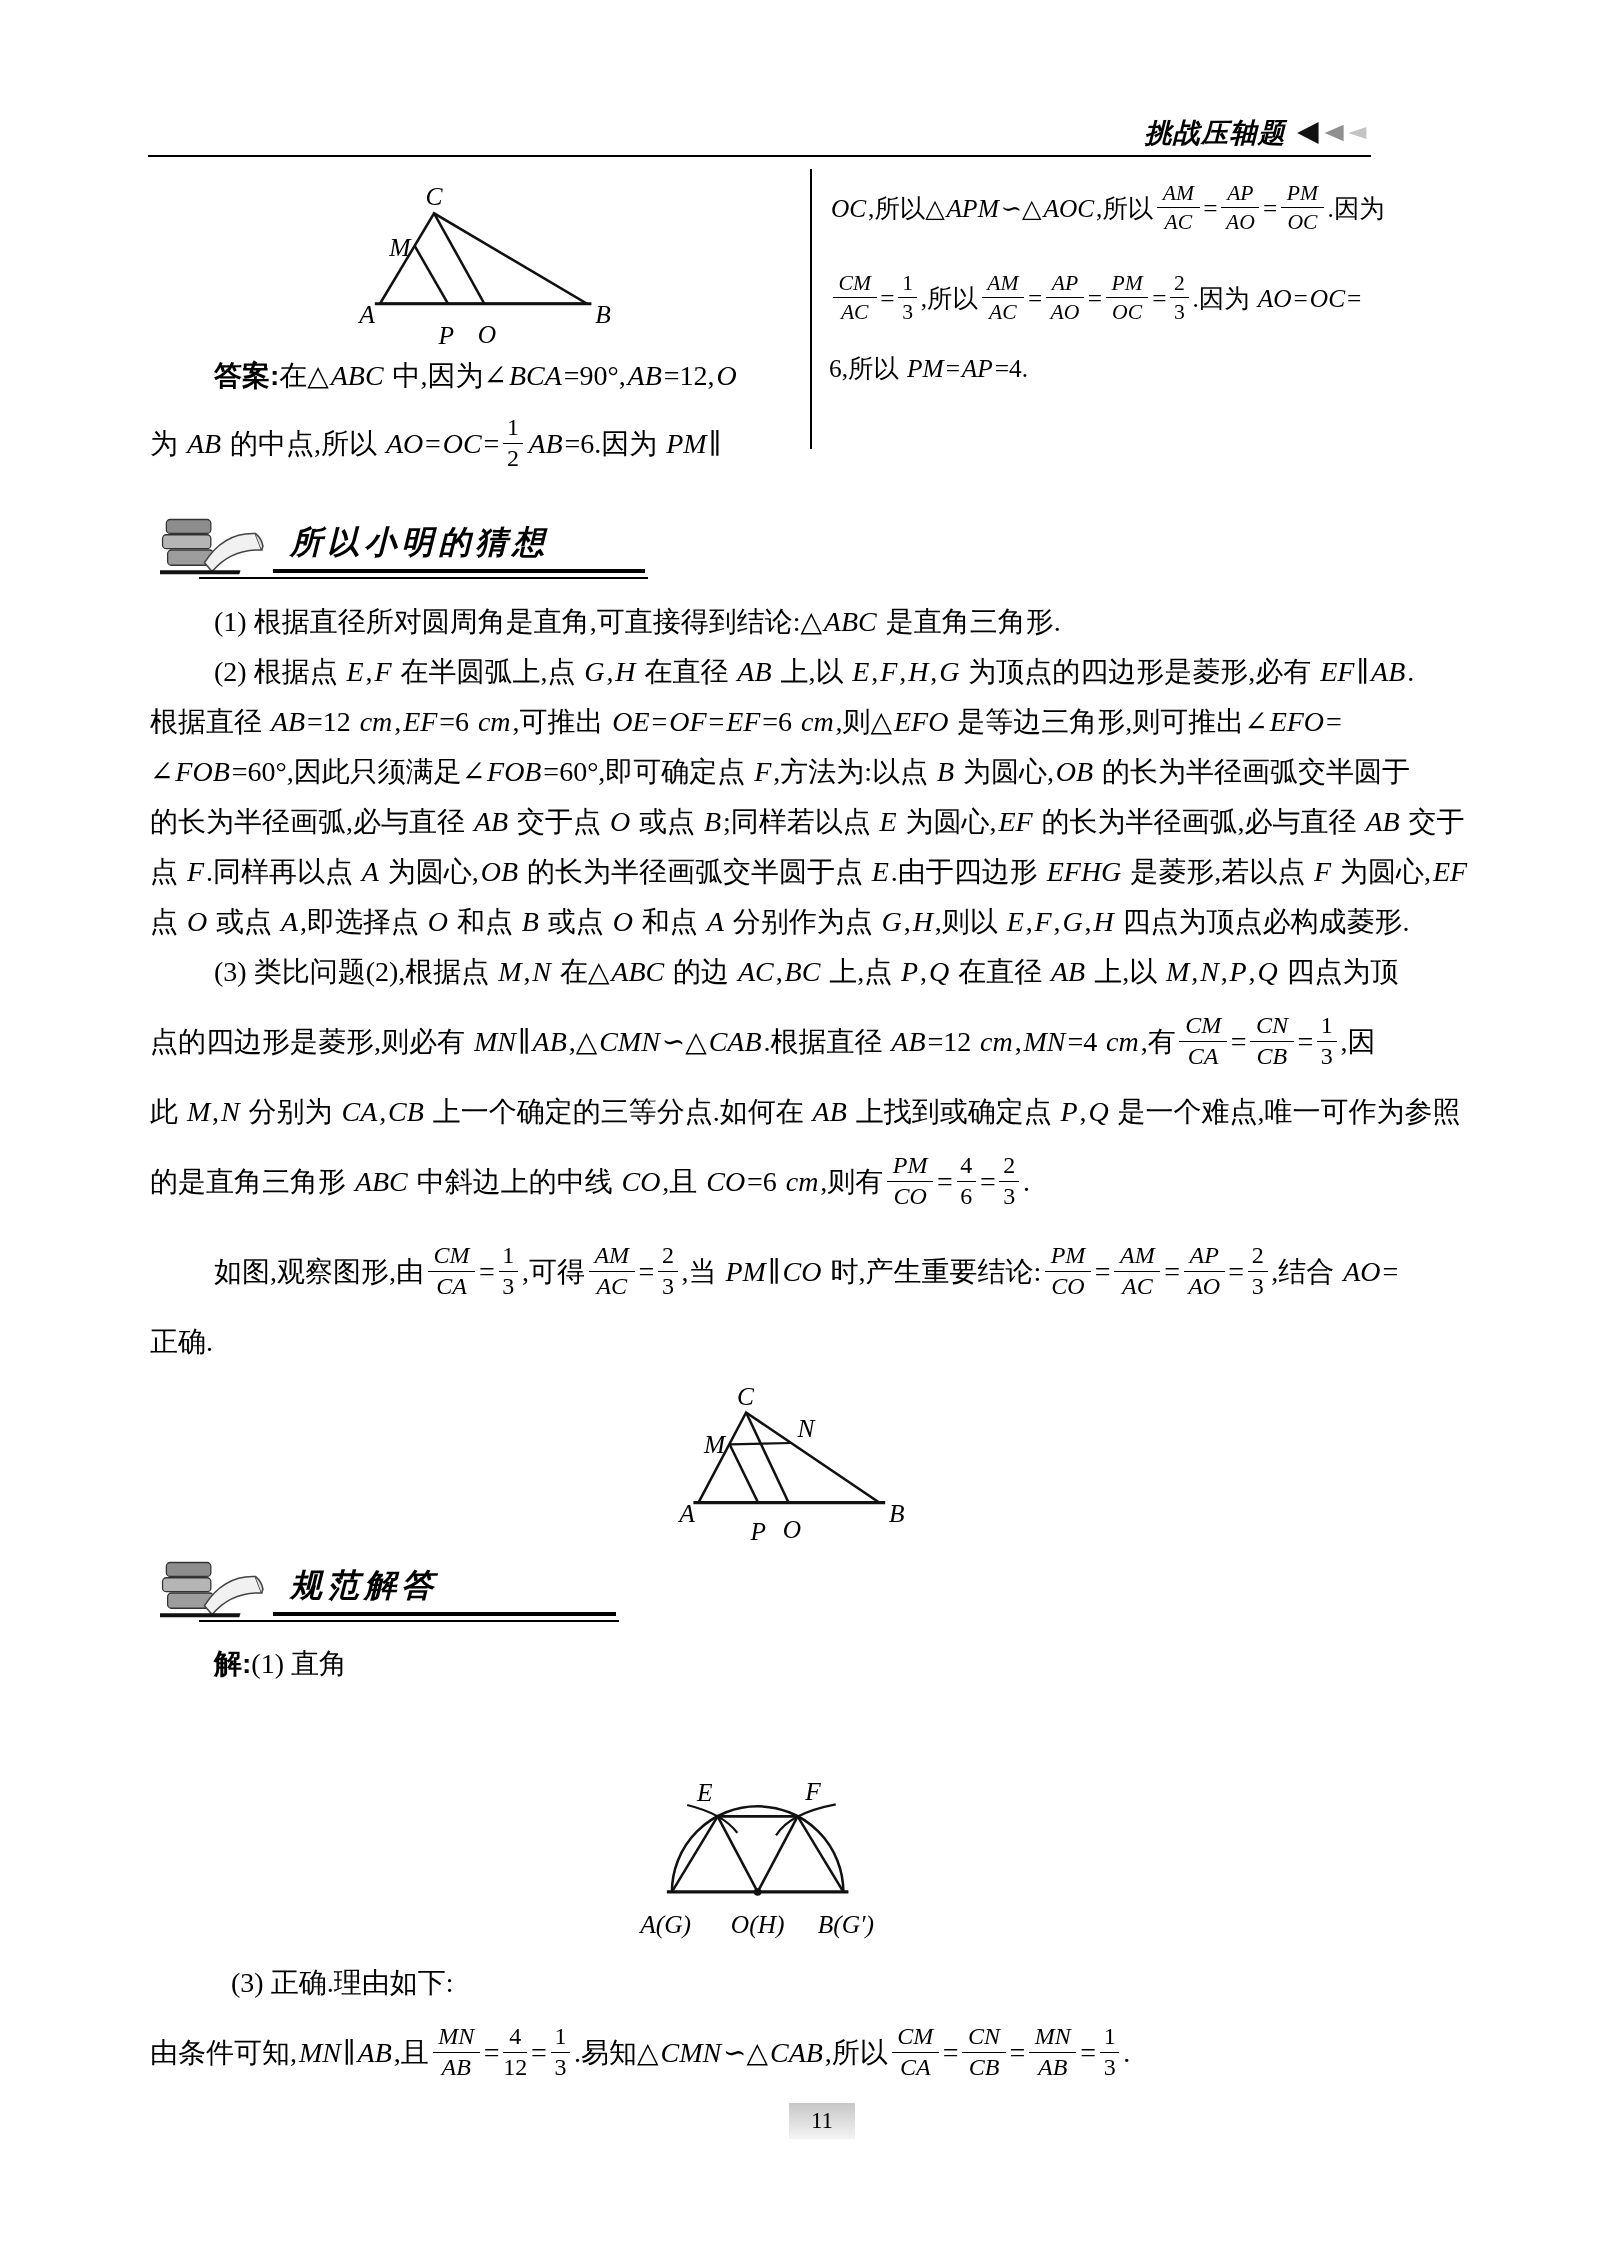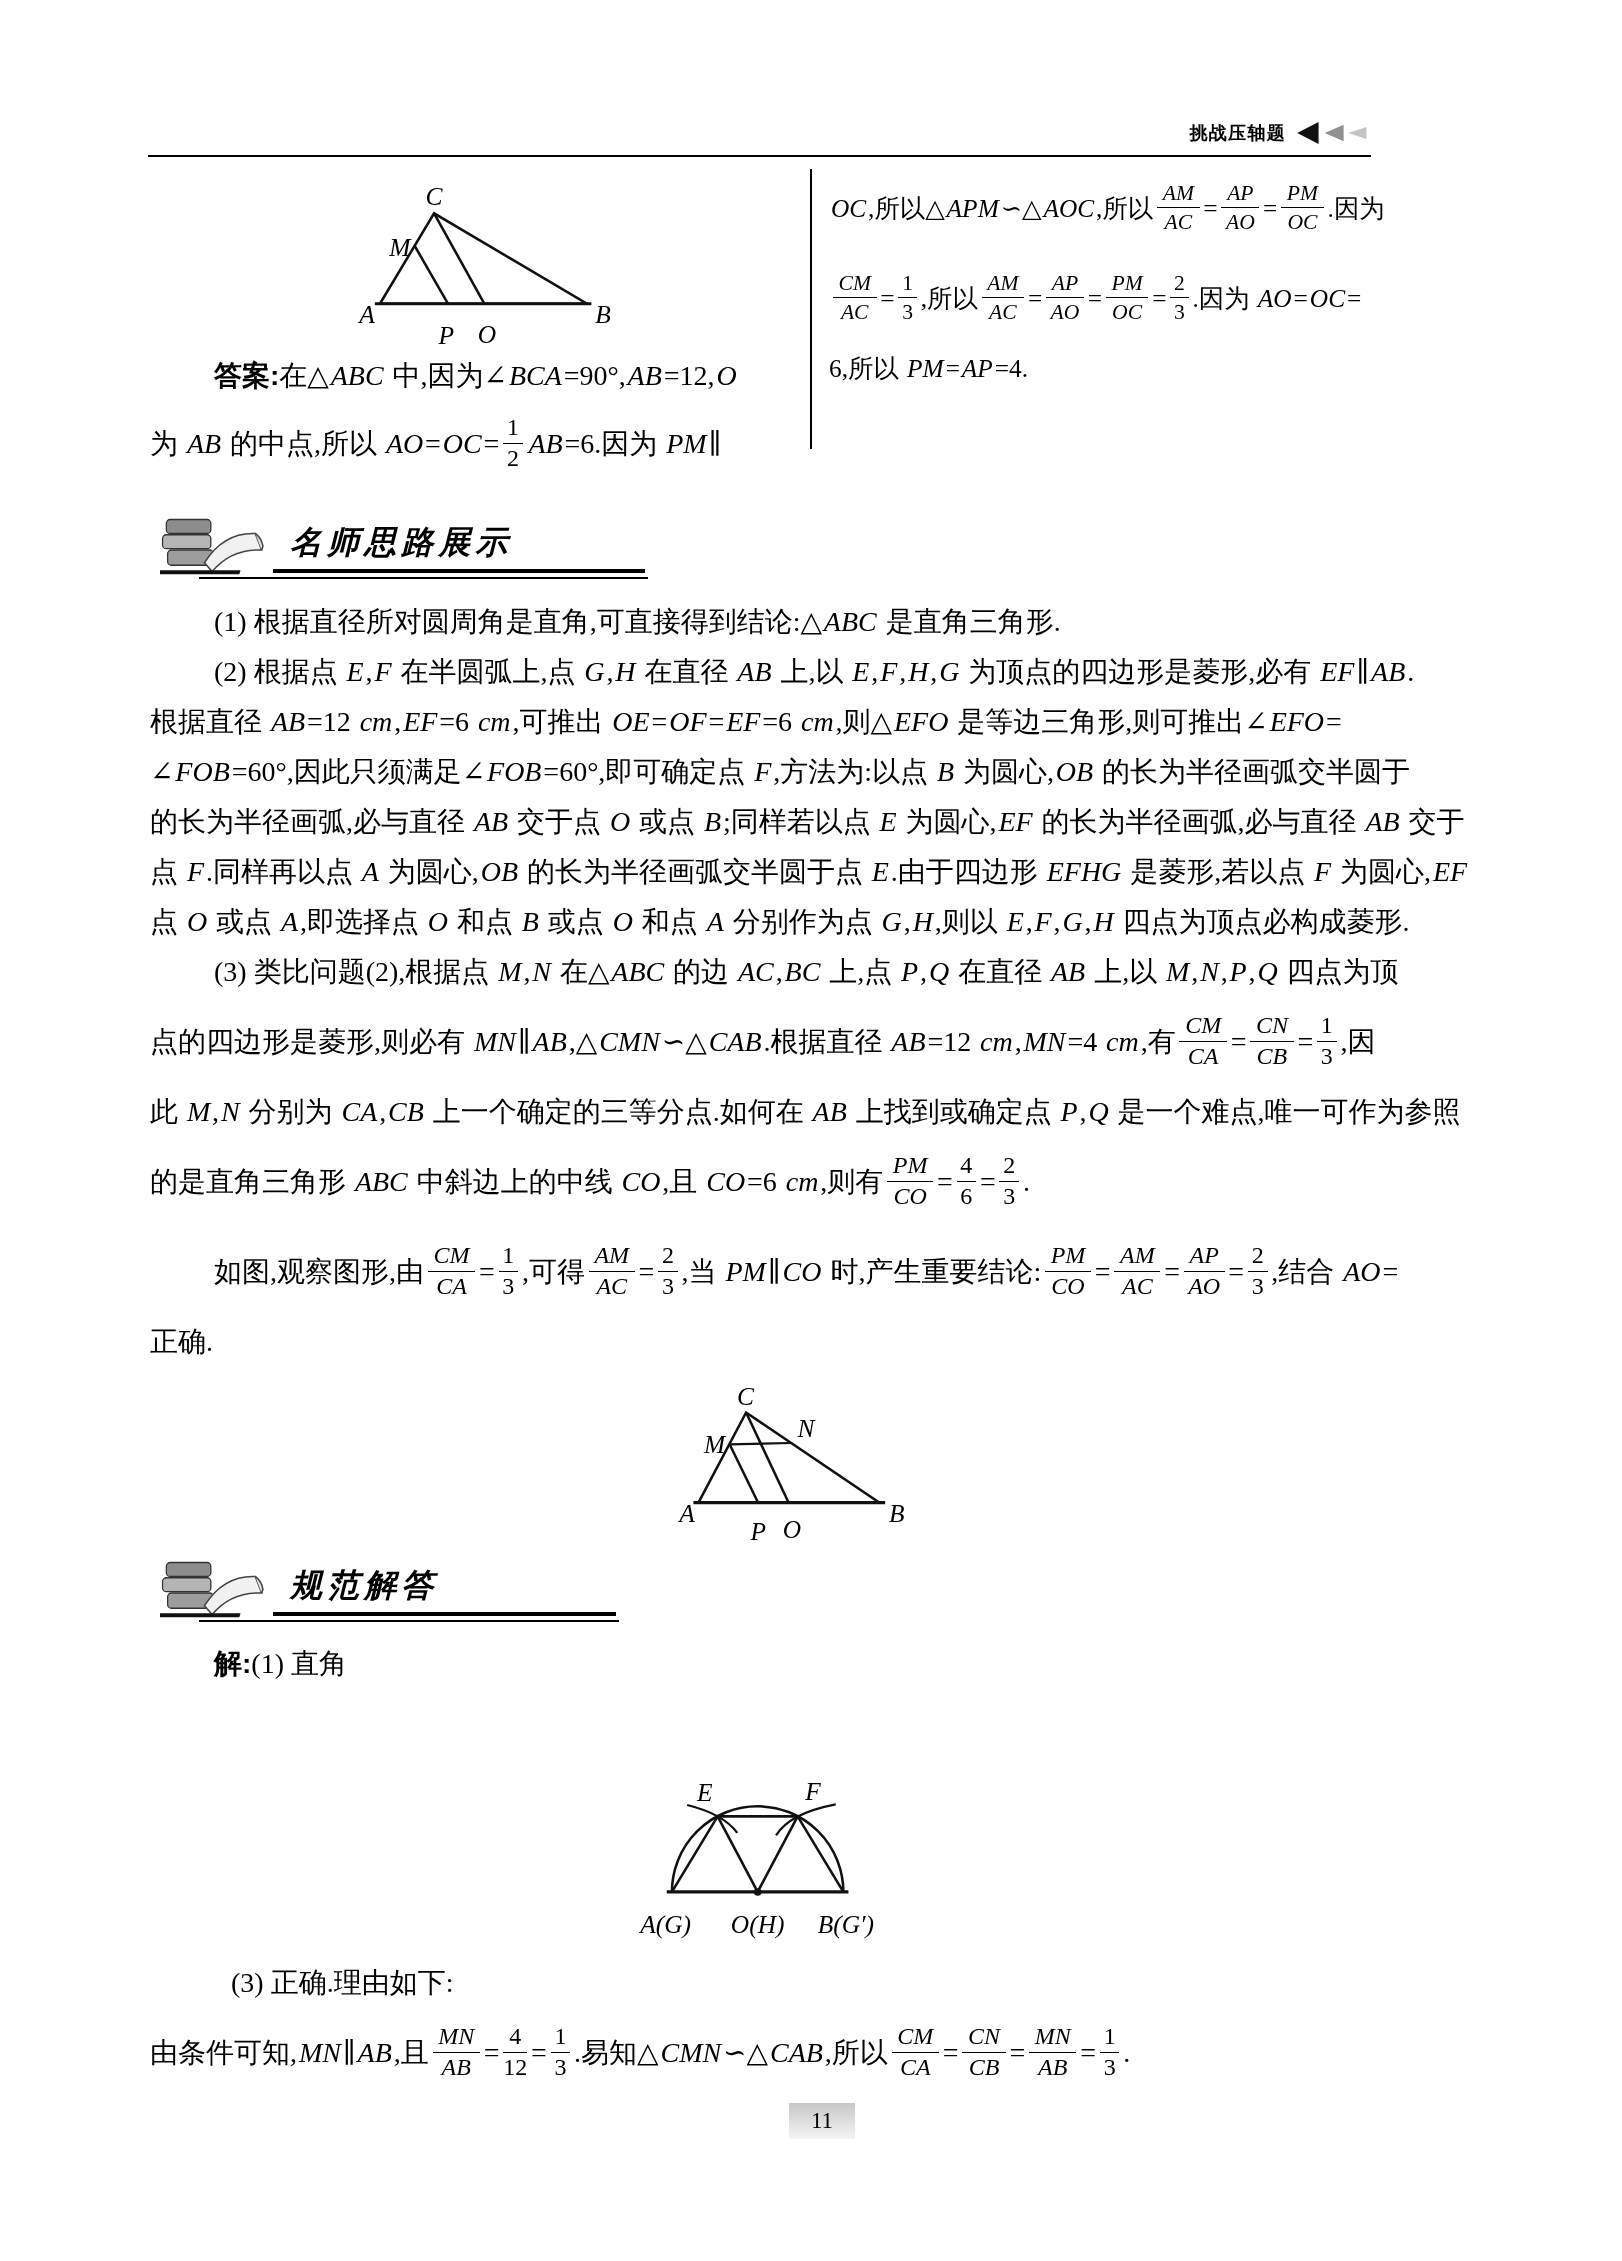--- a/index.html
+++ b/index.html
@@ -17,21 +17,21 @@
   i.v{font-style:italic;padding:0 1.9px;}
   .blab{font-family:"Liberation Sans","DejaVu Sans",sans-serif;font-weight:bold;}
   
   .frac{display:inline-block;vertical-align:middle;text-align:center;
         font-size:24px;line-height:1.15;margin:0 3.8px;position:relative;top:-3.2px;}
   .frac span{display:block;}
   .frac .num{border-bottom:1.9px solid #000;padding:0 3.8px 1.3px;}
   .frac .den{padding-top:1.3px;}
   
   #header-row{top:113px;left:0;width:1371px;height:39px;display:flex;align-items:center;justify-content:flex-end;}
-  #header-title{font-family:"Liberation Sans","DejaVu Sans",sans-serif;font-weight:bold;font-size:18px;letter-spacing:1.3px;}
+  #header-title{font-family:"Liberation Sans","DejaVu Sans",sans-serif;font-weight:bold;font-size:27px;letter-spacing:1.3px;font-style:italic;}
   #header-rule{top:155px;left:148px;width:1223px;height:1.9px;background:#000;}
   
   #divider{left:810px;top:169px;width:1.9px;height:280px;background:#000;}
   #rightcol{left:829px;top:163px;width:662px;}
   #rightcol .tline{font-size:25.4px;}
   #rightcol .frac{font-size:21.6px;}
   #answer{left:150px;top:352px;width:662px;}
   #answer .l1{height:48px;line-height:48px;}
   #answer .l2{height:88px;line-height:88px;}
   
@@ -89,21 +89,21 @@
 
 <div class="abs banner" style="left:160px;top:513px;">
   <svg width="108" height="67" viewBox="0 0 170 105">
     <rect x="10" y="10" width="70" height="22" rx="6" fill="#8d8d8d" stroke="#333" stroke-width="2"></rect>
     <rect x="4" y="34" width="76" height="22" rx="6" fill="#b5b5b5" stroke="#333" stroke-width="2"></rect>
     <rect x="12" y="58" width="72" height="24" rx="6" fill="#9d9d9d" stroke="#333" stroke-width="2"></rect>
     <path d="M70 78 Q100 30 150 32 L160 58 Q112 56 82 92 Z" fill="#f1f1f1" stroke="#444" stroke-width="2.5"></path>
     <path d="M150 32 Q160 40 162 52 L160 58" fill="#e0e0e0" stroke="#444" stroke-width="2.5"></path>
     <rect x="6" y="90" width="150" height="6" fill="#111" transform="skewX(-18)"></rect>
   </svg>
-  <span class="banner-title">名师思路展示</span>
+  <span class="banner-title">所以小明的猜想</span>
   <div class="ul-thick"></div>
   <div class="ul-thin"></div>
 </div>
 
 <div class="abs" style="left:150px;top:597px;width:1333px;">
     <div class="tline ind1">(1) 根据直径所对圆周角是直角,可直接得到结论:△<i class="v">ABC</i> 是直角三角形.</div>
     <div class="tline ind1">(2) 根据点 <i class="v">E</i>,<i class="v">F</i> 在半圆弧上,点 <i class="v">G</i>,<i class="v">H</i> 在直径 <i class="v">AB</i> 上,以 <i class="v">E</i>,<i class="v">F</i>,<i class="v">H</i>,<i class="v">G</i> 为顶点的四边形是菱形,必有 <i class="v">EF</i>∥<i class="v">AB</i>.</div>
     <div class="tline">根据直径 <i class="v">AB</i>=12 <i class="v">cm</i>,<i class="v">EF</i>=6 <i class="v">cm</i>,可推出 <i class="v">OE</i>=<i class="v">OF</i>=<i class="v">EF</i>=6 <i class="v">cm</i>,则△<i class="v">EFO</i> 是等边三角形,则可推出∠<i class="v">EFO</i>=</div>
     <div class="tline">∠<i class="v">FOB</i>=60°,因此只须满足∠<i class="v">FOB</i>=60°,即可确定点 <i class="v">F</i>,方法为:以点 <i class="v">B</i> 为圆心,<i class="v">OB</i> 的长为半径画弧交半圆于</div>
     <div class="tline">的长为半径画弧,必与直径 <i class="v">AB</i> 交于点 <i class="v">O</i> 或点 <i class="v">B</i>;同样若以点 <i class="v">E</i> 为圆心,<i class="v">EF</i> 的长为半径画弧,必与直径 <i class="v">AB</i> 交于</div>

